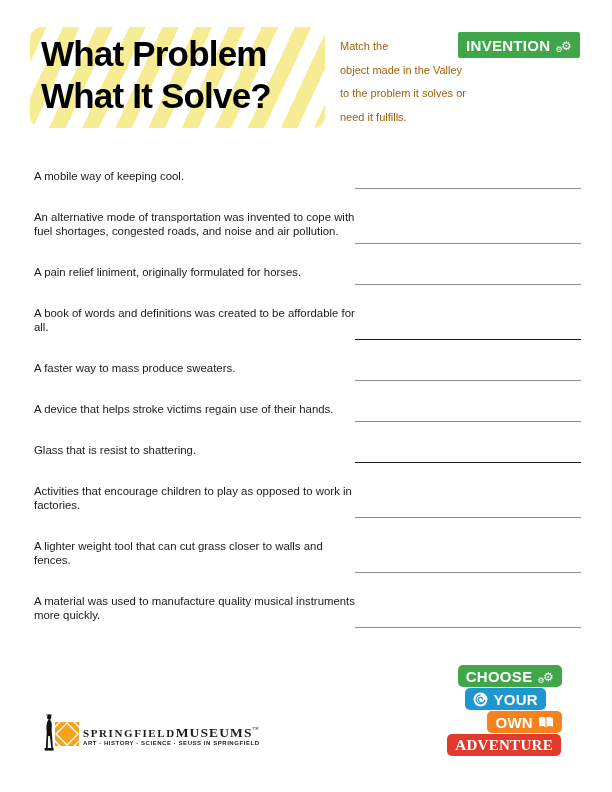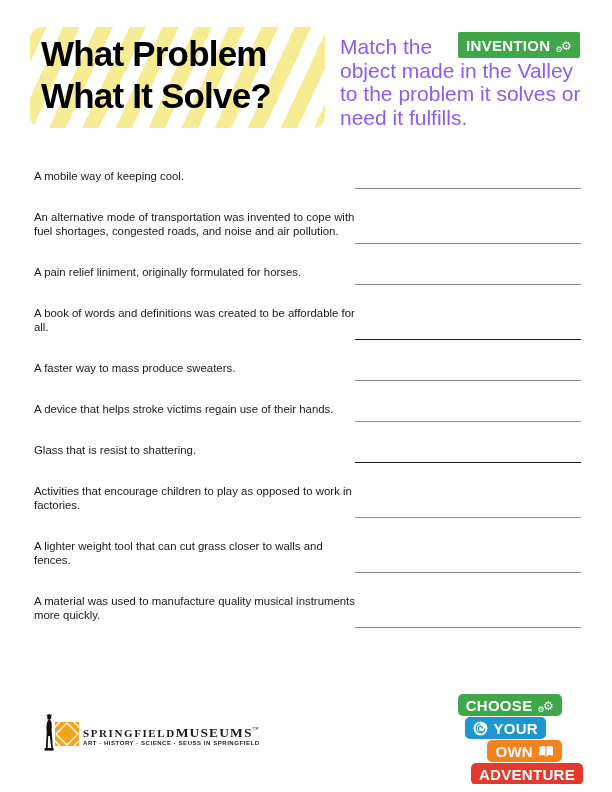--- a/index.html
+++ b/index.html
@@ -14,21 +14,21 @@
     background:repeating-linear-gradient(115deg,
       #F5EC94 0px, #F5EC94 15px,
       #FFFFFF 15px, #FFFFFF 30px);
   }
   .title-text {
     padding:6px 0 0 11px;
     font-size:35px; font-weight:700; line-height:42px; letter-spacing:-0.8px; color:#000;
   }
   .instructions {
     position:absolute; left:340px; top:35px; width:250px;
-    font-size:21px; line-height:23.5px; color:#8b5cf6;
+    font-size:11px; line-height:23.5px; color:#a16207;
   }
   .invention-badge {
     position:absolute; left:458px; top:32px; width:122px; height:26px;
     background:#3FA64A; border-radius:2px;
     display:flex; align-items:center; justify-content:center; gap:5px;
     color:#fff; font-weight:700; font-size:15px; letter-spacing:0.3px;
   }
   .gears { font-family:"DejaVu Sans", sans-serif; color:#fff; line-height:1; white-space:nowrap; }
   .gears .g-small { font-size:8px; position:relative; top:2px; }
   .gears .g-big { font-size:12px; margin-left:-2px; }
@@ -51,26 +51,26 @@
   .logo-name { position:absolute; left:40px; top:11px; font-family:"Liberation Serif", serif; white-space:nowrap; color:#1a1a1a; }
   .logo-name .n1 { font-size:11px; letter-spacing:1.6px; font-weight:600; }
   .logo-name .n2 { font-size:13.5px; letter-spacing:1.1px; font-weight:700; }
   .logo-name .tm { font-size:6px; vertical-align:super; }
   .logo-tagline { position:absolute; left:40px; top:28px; font-size:6px; letter-spacing:0.55px; color:#222; white-space:nowrap; font-weight:700; }
 
   
   .cyoa-badge {
     position:absolute; height:22px; border-radius:5px;
     display:flex; align-items:center; gap:5px; padding:0 8px;
-    color:#fff; font-weight:700; font-size:15px; letter-spacing:0.3px;margin-top:29px;
+    color:#fff; font-weight:700; font-size:15px; letter-spacing:0.3px;
   }
   .badge-choose    { top:665px; right:50px; background:#3FA64A; }
   .badge-your      { top:688px; right:66px; background:#1E96D2; }
   .badge-own       { top:711px; right:50px; background:#F5821F; }
-  .badge-adventure { top:734px; right:29px; background:#E23B2E; }
+  .badge-adventure { top:734px; right:51px; background:#E23B2E;font-family:Liberation Serif, serif; }
   .icon-svg { display:block; }
 </style>
 </head>
 <body>
 
 <div class="page">
 
   <div class="title-box">
     <div class="title-text">
       <div>What Problem</div>

